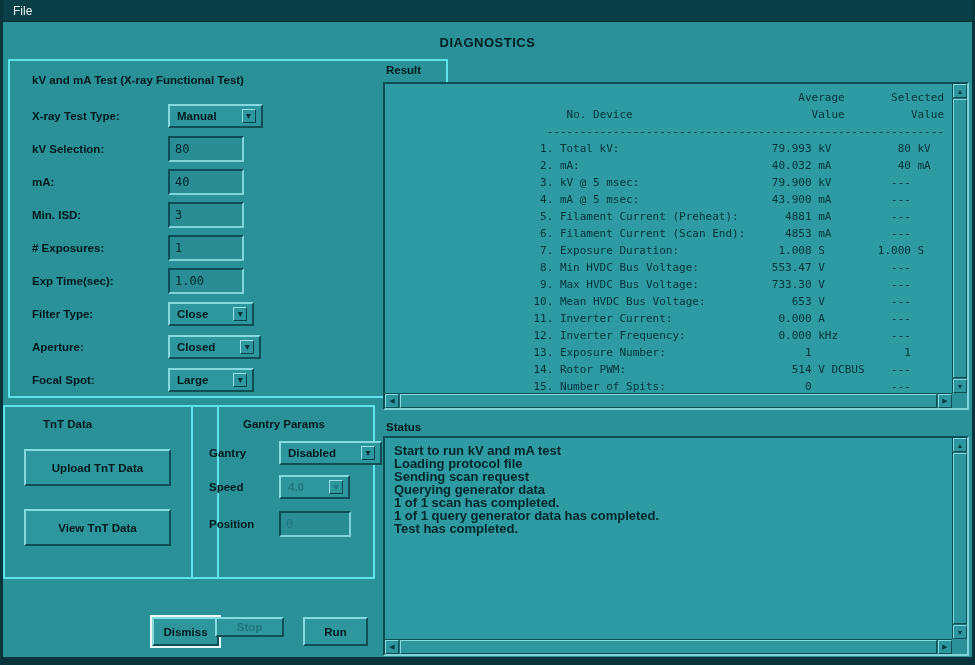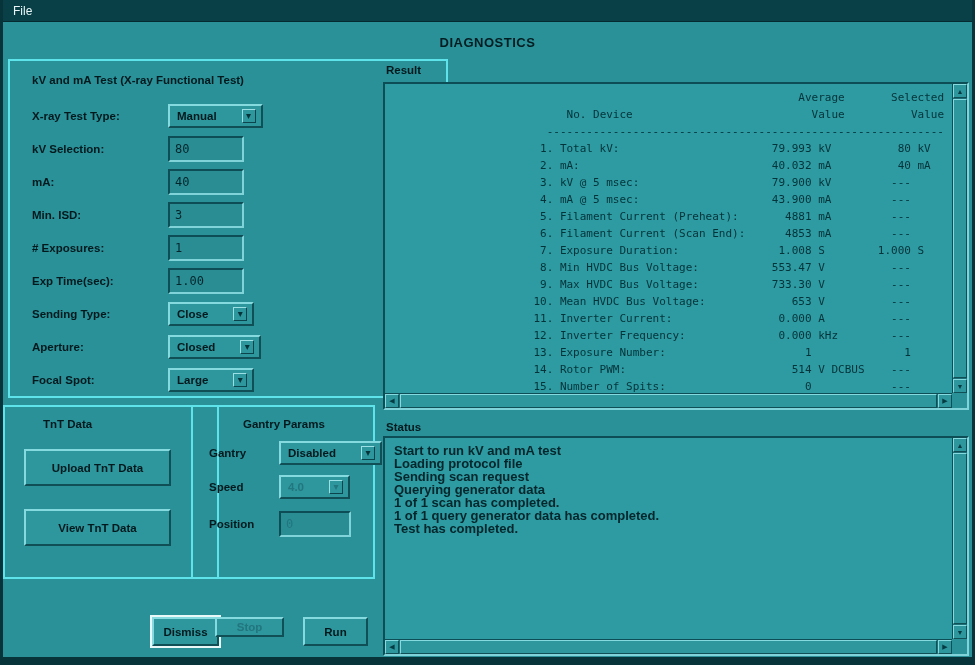--- a/index.html
+++ b/index.html
@@ -177,21 +177,21 @@
       <span class="flabel"># Exposures:</span>
       <input class="tfield" value="1" style="">
     </div>
 
     <div class="frow" style="top:207px">
       <span class="flabel">Exp Time(sec):</span>
       <input class="tfield" value="1.00" style="">
     </div>
 
     <div class="frow" style="top:240px">
-      <span class="flabel">Sending Type:</span>
+      <span class="flabel">Filter Type:</span>
       <div class="dropdown">
         <span class="dd-text">Close</span>
         <span class="dd-ind"></span>
       </div>
     </div>
 
     <div class="frow" style="top:273px">
       <span class="flabel">Aperture:</span>
       <div class="dropdown">
         <span class="dd-text">Closed</span>

